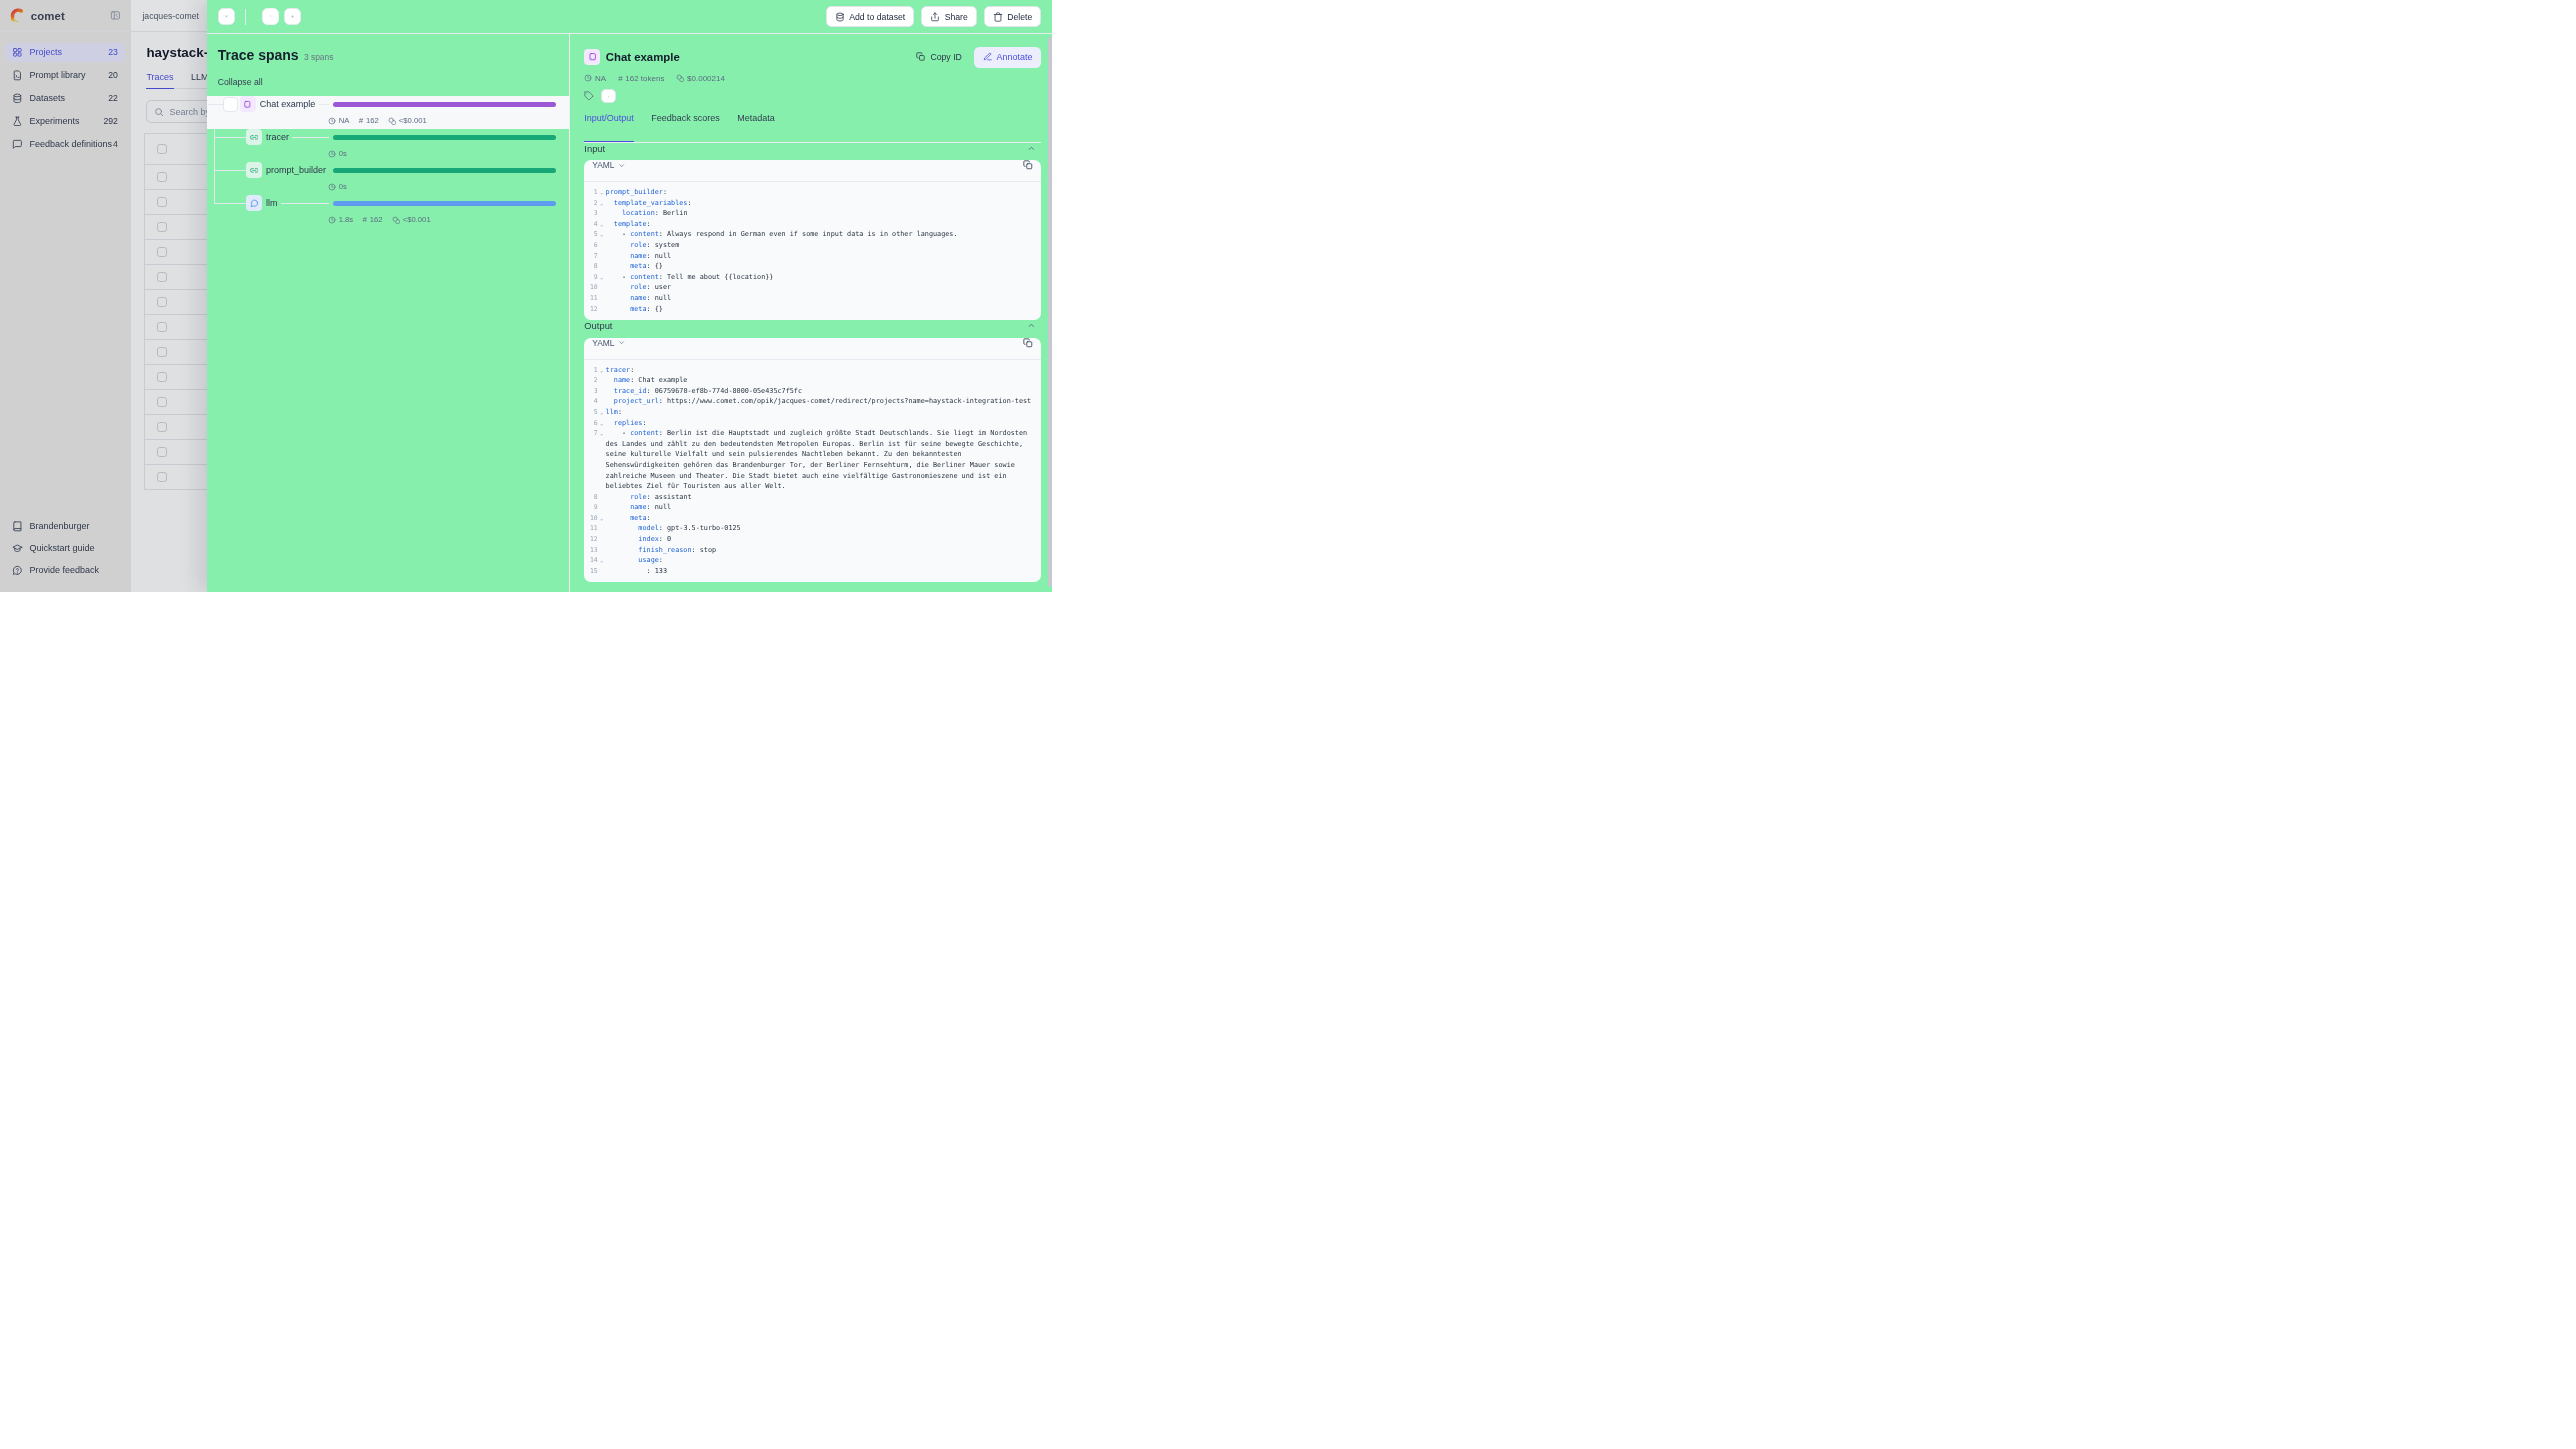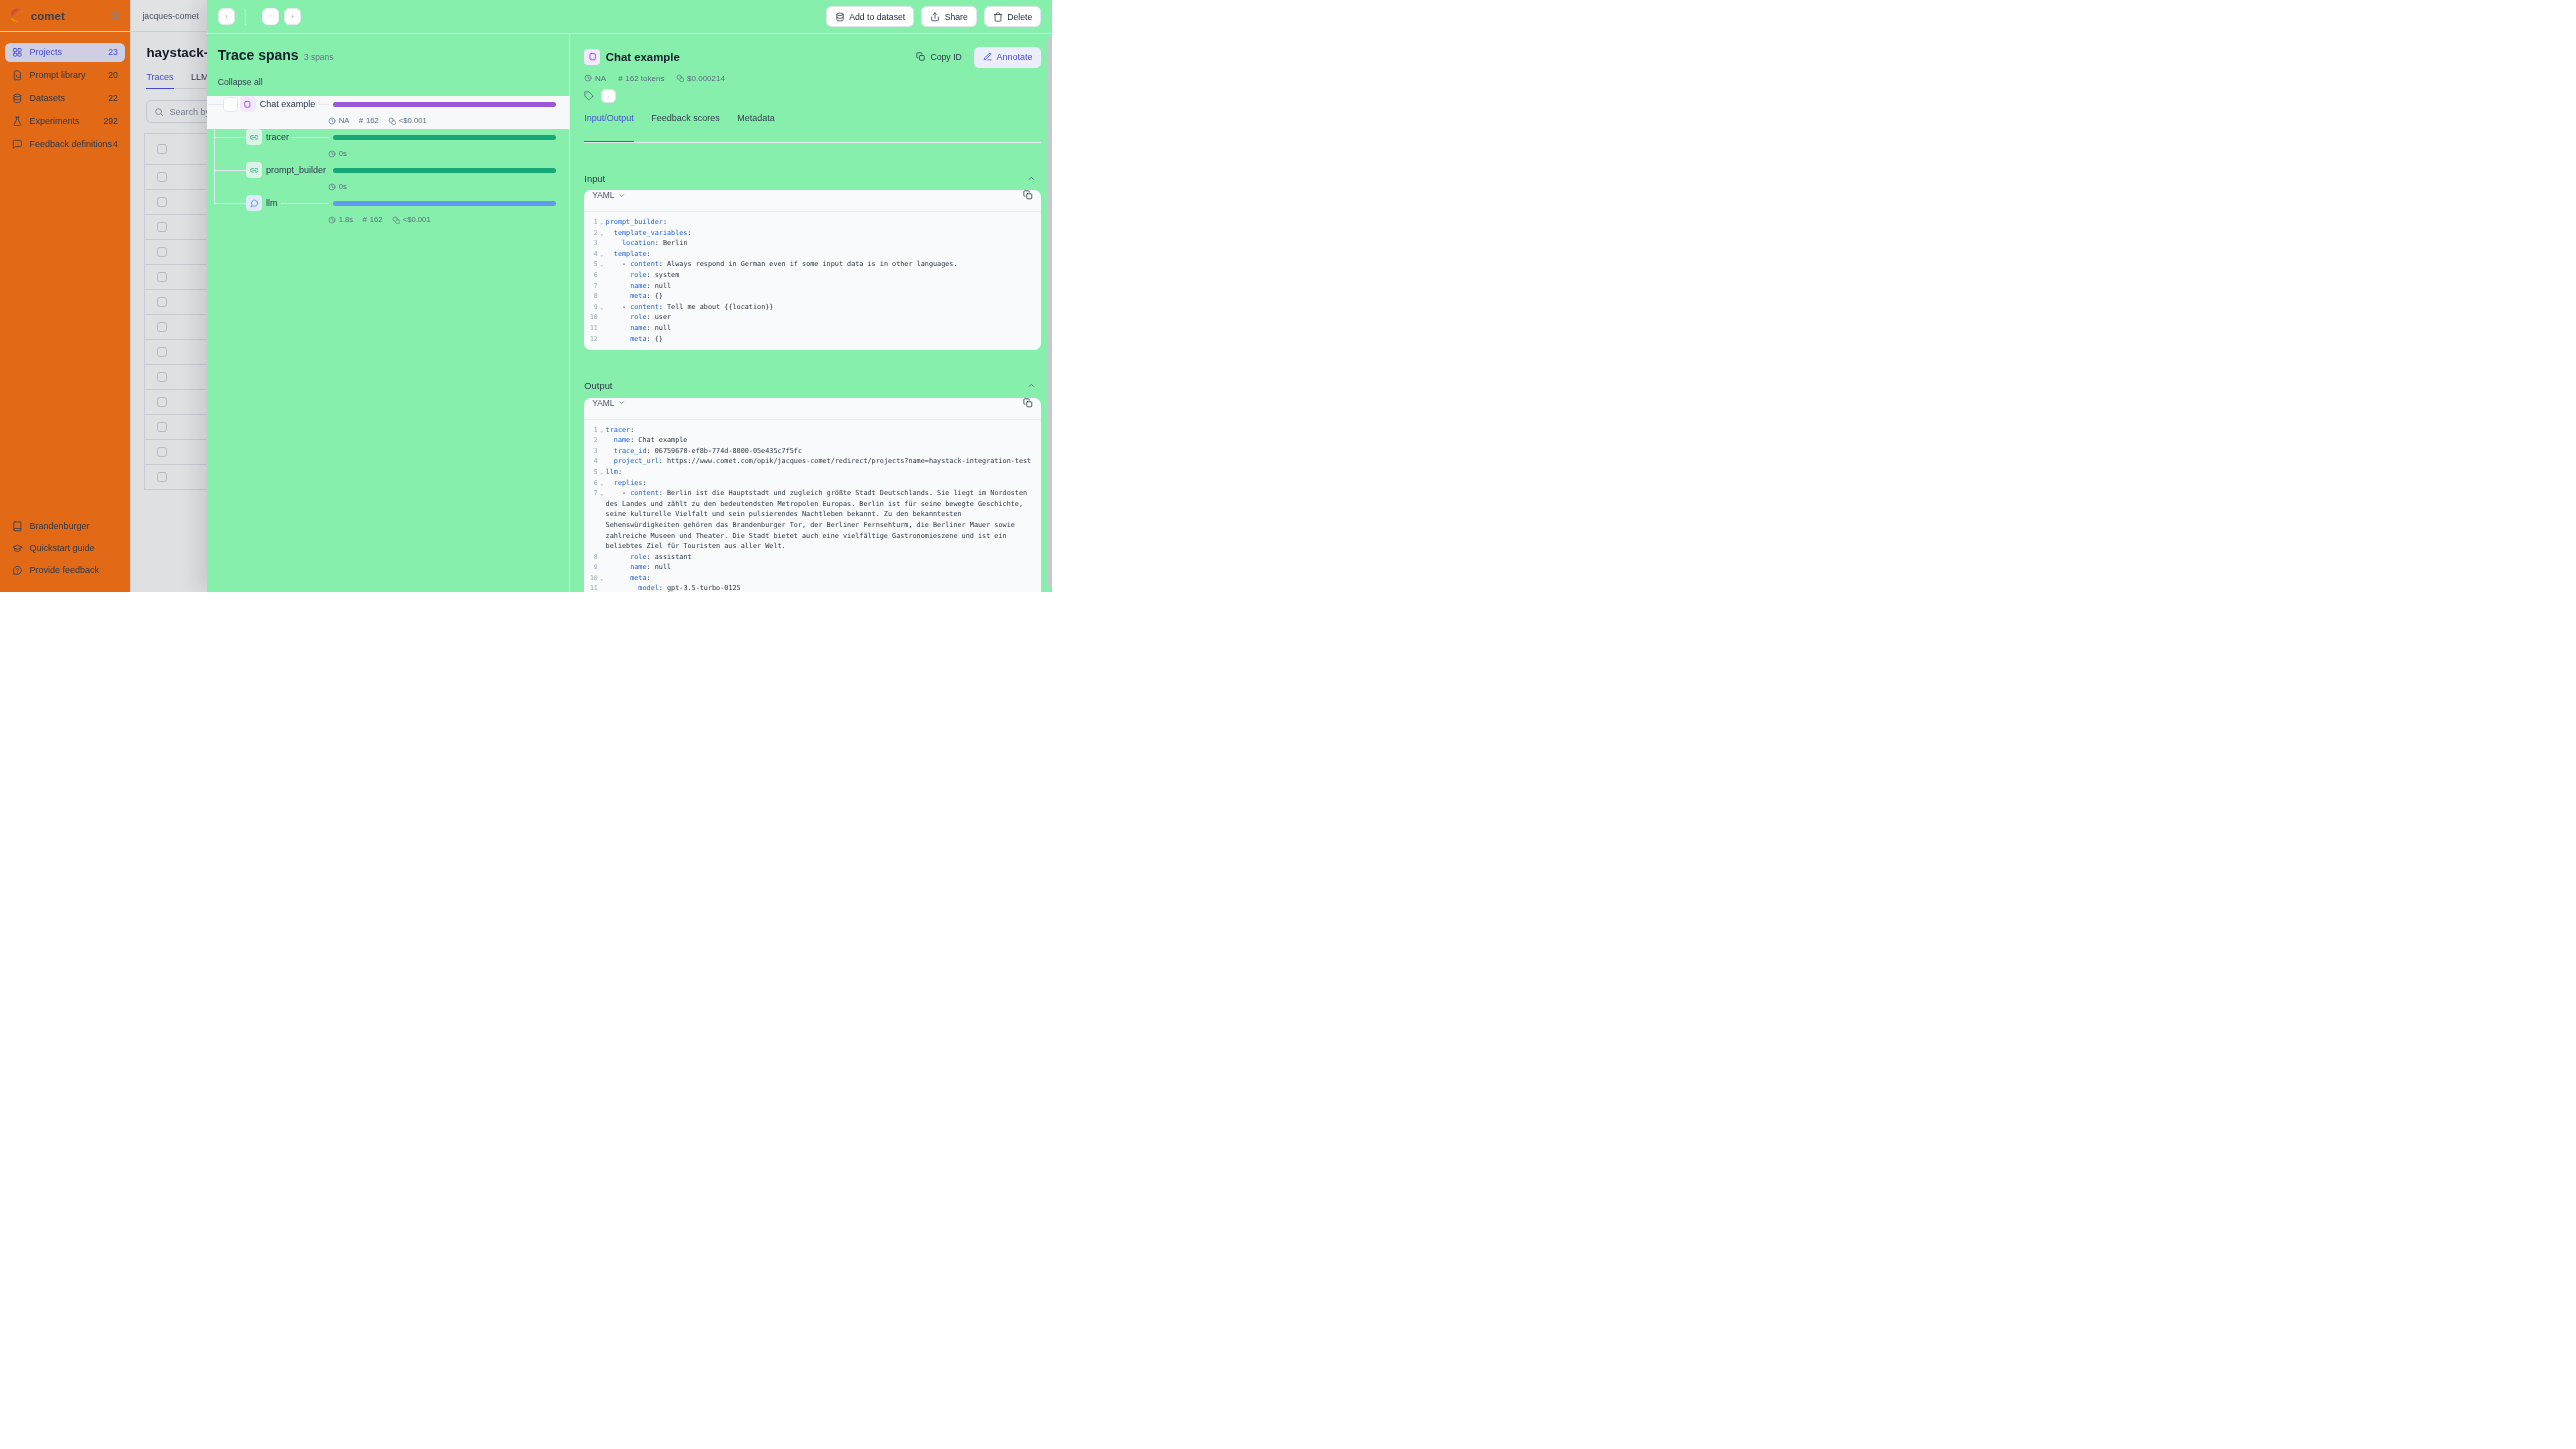--- a/index.html
+++ b/index.html
@@ -1,20 +1,20 @@
 <!DOCTYPE html>
 <html style="font-size:10.7px"><head>
 <meta charset="utf-8">
 <style>
   html,body{margin:0;padding:0;background:#ffffff;}
   *{box-sizing:border-box;}
   .stage{position:relative;width:1052px;height:592px;overflow:hidden;background:#f5f6f8;
          font-family:"Liberation Sans",sans-serif;-webkit-font-smoothing:antialiased;}
   
-  .sidebar{position:absolute;left:0;top:0;width:131px;height:592px;background:#f97316;border-right:0.7px solid #e2e4e9;}
+  .sidebar{position:absolute;left:0;top:0;width:131px;height:592px;background:#e5e5e5;border-right:0.7px solid #e2e4e9;}
   .logo-row{height:32px;display:flex;align-items:center;padding:0 9.4px;border-bottom:0.7px solid #e6e8ed;}
   .brand{margin-left:5.4px;font-size:11.4px;font-weight:700;color:#3c4454;letter-spacing:0.1px;}
   .collapse-btn{margin-left:auto;color:#8a94a6;display:flex;}
   .nav{padding:10.7px 5.4px 0 5.4px;}
   .nav-item{height:19.5px;margin-bottom:3.4px;display:flex;align-items:center;padding:0 6.7px;border-radius:5.4px;
             font-size:9px;color:#313b4d;cursor:pointer;}
   .nav-item .nicon{width:10.7px;height:10.7px;margin-right:6.7px;color:#3e495c;display:flex;}
   .nav-item .ncount{margin-left:auto;font-size:8.7px;color:#313b4d;}
   .nav-item.active{background:#e3e4f8;color:#4a50dd;justify-content:space-between;}
   .nav-item.active .nicon,.nav-item.active .ncount{color:#4a50dd;}
@@ -84,21 +84,21 @@
                 align-items:center;gap:4.7px;padding:0 8.7px;color:#4a50dd;font-size:9px;font-weight:500;
                 cursor:pointer;font-family:inherit;}
   .dp-meta{margin-top:6px;display:flex;gap:12px;font-size:8px;color:#5d6b82;}
   .dp-tagrow{margin-top:6.7px;display:flex;align-items:center;color:#5d6b82;}
   .plus-btn{margin-left:6.7px;width:15.4px;height:14px;border:0.7px solid #dfe3eb;border-radius:4.7px;background:#fff;
             display:flex;align-items:center;justify-content:center;color:#3c4759;cursor:pointer;}
   .dp-tabs{margin-top:10px;display:flex;gap:17.4px;font-size:9px;color:#333e52;border-bottom:0.7px solid #e9ecf1;}
   .dtab{padding-bottom:18px;cursor:pointer;}
   .dtab.active{color:#4a50dd;border-bottom:1.3px solid #4a50dd;margin-bottom:-0.7px;}
   .dp-scroll{flex:1;overflow:hidden;padding:0 10.7px 0 14.8px;}
-  .sec-head{margin-top:30px;display:flex;align-items:center;}
+  .sec-head{margin-top:0;display:flex;align-items:center;}
   .sec-title{font-size:9.4px;font-weight:500;color:#303a4c;}
   .sec-chev{margin-left:auto;margin-right:5.4px;color:#42506a;display:flex;cursor:pointer;}
   .code-card{margin-top:6.7px;background:#f8fafc;border-radius:6.7px;overflow:hidden;}
   .cc-head{height:22px;display:flex;align-items:flex-start;padding:0 8px;border-bottom:0.7px solid #e7ebf1;}
   .cc-lang{font-size:8.4px;color:#49566a;display:flex;align-items:center;gap:3.4px;cursor:pointer;}
   .cc-copy{margin-left:auto;color:#333e52;display:flex;cursor:pointer;}
   .cc-body{padding:4.7px 6.7px 6px 1.3px;font-family:"DejaVu Sans Mono",monospace;font-size:6.8px;line-height:10.6px;color:#2b3542;}
   .cl{display:flex;}
   .cl-num{flex:0 0 12px;text-align:right;color:#9aa5b4;font-size:6.4px;line-height:10.6px;}
   .cl-ch{flex:0 0 8px;text-align:center;color:#97a2b2;font-size:5.4px;line-height:10.6px;}

